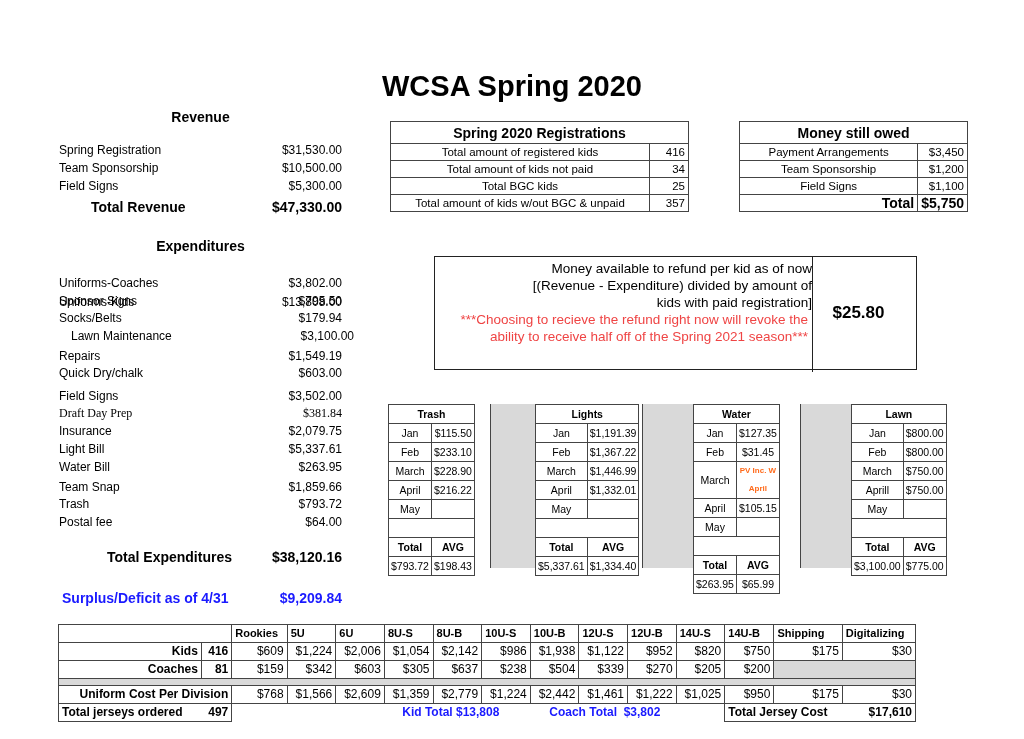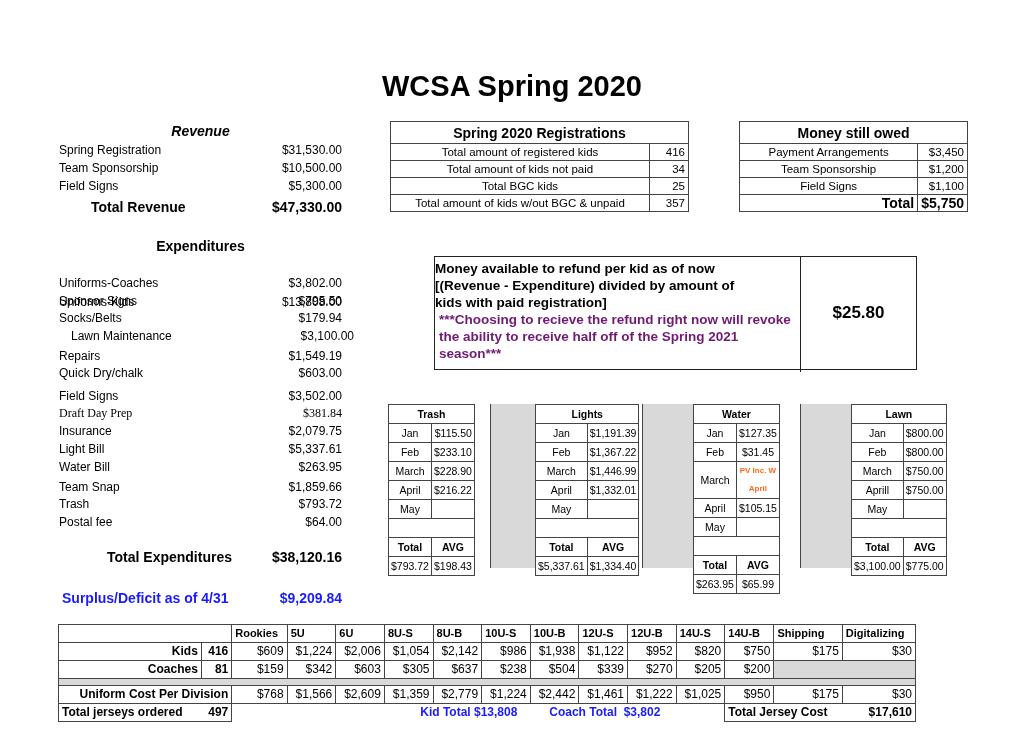--- a/index.html
+++ b/index.html
@@ -23,21 +23,21 @@
   .div td{border:1px solid #444;font-size:12px;height:17px;line-height:17px;padding:0 3px;}
   .div .hd{font-weight:bold;font-size:11px;}
   .gray{background:#d9d9d9;}
   .blue{color:#1a1aff;font-weight:bold;}
 </style>
 </head>
 <body>
 
 <div class="abs title">WCSA Spring 2020</div>
 
-<div class="abs sec-head" style="left:59px;width:283px;top:123px;font-style:italic;">Revenue</div>
+<div class="abs sec-head" style="left:59px;width:283px;top:109px;">Revenue</div>
 <div class="row" style="top:142px;">
     <span class="lbl">Spring Registration</span>
     <span class="val">$31,530.00</span>
   </div>
 <div class="row" style="top:160px;">
     <span class="lbl">Team Sponsorship</span>
     <span class="val">$10,500.00</span>
   </div>
 <div class="row" style="top:178px;">
     <span class="lbl">Field Signs</span>
@@ -157,25 +157,25 @@
         <td class="r">$1,100</td>
       </tr>
   <tr>
         <td class="r" style="font-weight:bold;font-size:14px;">Total</td>
         <td class="r" style="font-weight:bold;font-size:14px;">$5,750</td>
       </tr>
 </tbody>
   </table>
 
 <div class="abs" style="left:434px;top:256px;width:481px;height:112px;border:1px solid #222;">
-  <div class="abs" style="left:0;top:0;width:365px;height:112px;border-right:1px solid #222;text-align:left;font-size:13.5px;font-weight:bold;line-height:17px;padding-top:3px;">
+  <div class="abs" style="left:12px;top:0;width:365px;height:112px;border-right:1px solid #222;text-align:right;font-size:13.5px;font-weight:normal;line-height:17px;padding-top:3px;">
     <div>Money available to refund per kid as of now</div>
     <div>[(Revenue - Expenditure) divided by amount of</div>
     <div>kids with paid registration]</div>
-    <div style="color:#701a75;padding:0 4px;">***Choosing to recieve the refund right now will revoke the ability to receive half off of the Spring 2021 season***</div>
+    <div style="color:#ef4444;padding:0 4px;">***Choosing to recieve the refund right now will revoke the ability to receive half off of the Spring 2021 season***</div>
   </div>
   <div class="abs" style="left:366px;top:0;width:115px;height:112px;line-height:112px;text-align:center;font-size:17px;font-weight:bold;">$25.80</div>
 </div>
 
 <div id="util-wrap" class="abs" style="left:388px;top:404px;">
     <table class="util" style="position: absolute; left: 0px; top: 0px;">
       <tbody>
         <tr>
           <td colspan="2" class="hd">Trash</td>
         </tr>
@@ -400,20 +400,20 @@
         <td class="r">$1,222</td>
         <td class="r">$1,025</td>
         <td class="r">$950</td>
         <td class="r">$175</td>
         <td class="r">$30</td>
       </tr>
     <tr>
       <td style="font-weight:bold;border-right:none;">Total jerseys ordered</td>
       <td class="r" style="font-weight:bold;border-left:none;">497</td>
       <td colspan="10" style="border:none;border-top:1px solid #444;position:relative;">
-        <span class="blue" style="position:absolute;left:188px;top:0;"><span>Kid Total</span> <span>$13,808</span></span>
+        <span class="blue" style="position:absolute;left:170px;top:0;"><span>Kid Total</span> <span>$13,808</span></span>
         <span class="blue" style="position:absolute;left:317px;top:0;"><span>Coach Total</span>&nbsp; <span>$3,802</span></span>
       </td>
       <td colspan="2" style="font-weight:bold;border-right:none;">Total Jersey Cost</td>
       <td class="r" style="font-weight:bold;border-left:none;">$17,610</td>
     </tr>
   </tbody>
 </table>
 
 </body></html>

